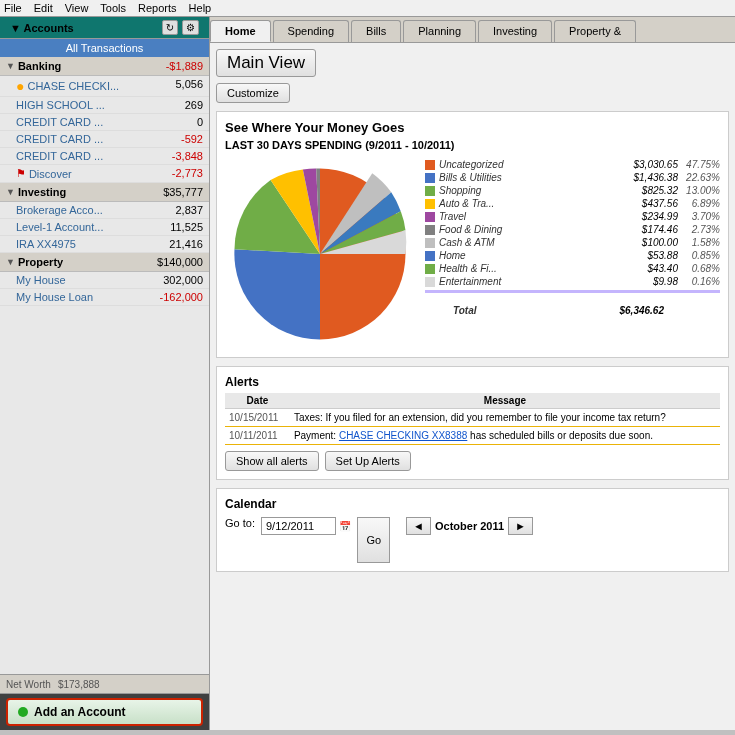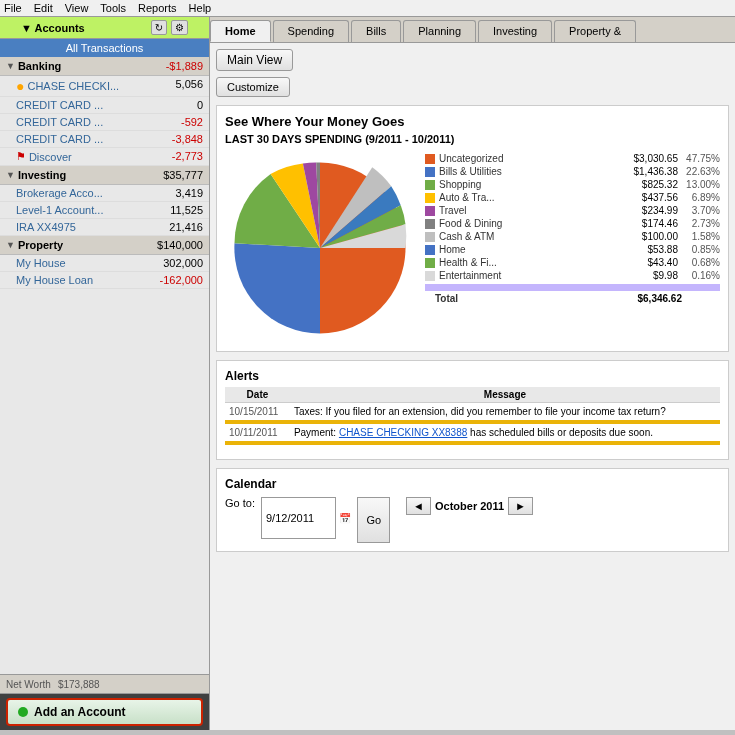--- a/index.html
+++ b/index.html
@@ -7,21 +7,21 @@
 
     
     .menu-bar { background: #f0f0f0; border-bottom: 1px solid #999; padding: 2px 4px; display: flex; gap: 12px; }
     .menu-item { font-size: 11px; cursor: pointer; color: #000; }
 
     
     .main-container { display: flex; height: calc(735px - 22px); }
 
     
     .sidebar { width: 210px; background: #e8e8e8; border-right: 1px solid #999; display: flex; flex-direction: column; overflow: hidden; }
-    .sidebar-header { background: #bef264; border-bottom: 1px solid #999; padding: 3px 21px; display: flex; align-items: center; justify-content: space-between; }
+    .sidebar-header { background: #0f766e; border-bottom: 1px solid #999; padding: 3px 10px; display: flex; align-items: center; justify-content: space-between; }
     .sidebar-title { font-weight: bold; font-size: 11px; }
     .sidebar-icons { display: flex; gap: 4px; }
     .sidebar-icon-btn { font-size: 10px; cursor: pointer; background: #e0e0e0; border: 1px solid #999; padding: 1px 3px; border-radius: 2px; }
     .all-transactions { background: #4a7fc1; color: white; text-align: center; padding: 3px; font-size: 11px; cursor: pointer; }
     .sidebar-content { flex: 1; overflow-y: auto; overflow-x: hidden; }
 
     
     .account-section-header { display: flex; justify-content: space-between; padding: 3px 6px; background: #d4d0c8; border-bottom: 1px solid #bbb; cursor: pointer; }
     .account-section-title { font-weight: bold; font-size: 11px; display: flex; align-items: center; gap: 3px; }
     .account-section-amount { font-size: 11px; color: #cc0000; }
@@ -46,59 +46,59 @@
 
     
     .tab-bar { display: flex; background: #d4d0c8; border-bottom: 1px solid #999; padding-top: 3px; }
     .tab { padding: 4px 14px; font-size: 11px; cursor: pointer; background: #d4d0c8; border: 1px solid #999; border-bottom: none; margin-right: 2px; border-radius: 3px 3px 0 0; }
     .tab.active { background: #f0f0f0; border-bottom: 1px solid #f0f0f0; font-weight: bold; }
 
     
     .content-area { flex: 1; overflow-y: auto; background: #f0f0f0; padding: 6px; }
 
     
-    .main-view-btn { background: linear-gradient(to bottom, #f8f8f8, #e0e0e0); border: 1px solid #999; padding: 3px 10px; font-size: 12px; cursor: pointer; border-radius: 3px; margin-bottom: 6px; display: inline-block; }
+    .main-view-btn { background: linear-gradient(to bottom, #f8f8f8, #e0e0e0); border: 1px solid #999; padding: 3px 10px; font-size: 17px; cursor: pointer; border-radius: 3px; margin-bottom: 6px; display: inline-block; }
     .customize-btn { background: linear-gradient(to bottom, #f8f8f8, #e0e0e0); border: 1px solid #999; padding: 3px 10px; font-size: 11px; cursor: pointer; border-radius: 3px; margin-bottom: 8px; display: inline-block; }
 
     
     .spending-section { background: white; border: 1px solid #ccc; margin-bottom: 8px; padding: 8px; }
     .spending-title { font-size: 13px; font-weight: bold; margin-bottom: 4px; }
     .spending-subtitle { font-size: 11px; font-weight: bold; margin-bottom: 8px; }
     .spending-content { display: flex; gap: 10px; }
 
     
     .pie-container { width: 190px; height: 190px; flex-shrink: 0; }
     .pie-svg { width: 190px; height: 190px; }
 
     
-    .legend { flex: 1; }
+    .legend { flex: 1; font-style: italic; }
     .legend-item { display: flex; align-items: center; gap: 4px; margin-bottom: 2px; font-size: 10px; }
     .legend-color { width: 10px; height: 10px; flex-shrink: 0; }
     .legend-name { flex: 1; color: #333; }
     .legend-amount { width: 58px; text-align: right; }
     .legend-pct { width: 38px; text-align: right; color: #555; }
-    .legend-total { display: flex; align-items: center; gap: 0; margin-top: 3px; border-top: 7px solid #c4b5fd; padding-top: 2px; font-size: 10px; font-weight: bold; }
+    .legend-total { display: flex; align-items: center; gap: 18px; margin-top: 3px; border-top: 3px solid #c4b5fd; padding-top: 12px; font-size: 10px; font-weight: bold; }
 
     
     .alerts-section { background: white; border: 1px solid #ccc; margin-bottom: 8px; padding: 8px; }
     .alerts-title { font-size: 12px; font-weight: bold; margin-bottom: 4px; }
     .alerts-table { width: 100%; border-collapse: collapse; margin-bottom: 6px; }
     .alerts-table th { text-align: center; font-size: 10px; font-weight: bold; border-bottom: 1px solid #ccc; padding: 2px 4px; background: #e8e8e8; }
-    .alerts-table td { font-size: 10px; padding: 3px 4px; border-bottom: 4px solid #eab308; vertical-align: top; }
+    .alerts-table td { font-size: 10px; padding: 3px 4px; border-bottom: 1px solid #eab308; vertical-align: top; }
     .alerts-table td.date { white-space: nowrap; color: #555; }
     .alerts-table td.message a { color: #1155cc; }
     .alerts-buttons { display: flex; gap: 6px; }
     .alert-btn { background: linear-gradient(to bottom, #f8f8f8, #e0e0e0); border: 1px solid #999; padding: 3px 10px; font-size: 11px; cursor: pointer; border-radius: 3px; }
 
     
     .calendar-section { background: white; border: 1px solid #ccc; padding: 8px; }
     .calendar-title { font-size: 12px; font-weight: bold; margin-bottom: 6px; }
     .calendar-controls { display: flex; align-items: flex-start; gap: 6px; }
     .calendar-input-group { display: flex; align-items: center; gap: 3px; }
-    .calendar-input { border: 1px solid #999; padding: 14px 4px; font-size: 11px; width: 75px; }
+    .calendar-input { border: 1px solid #999; padding: 2px 4px; font-size: 11px; width: 75px; }
     .calendar-go-btn { background: linear-gradient(to bottom, #f8f8f8, #e0e0e0); border: 1px solid #999; padding: 16px 8px; font-size: 11px; cursor: pointer; }
     .calendar-nav { display: flex; align-items: center; gap: 4px; margin-left: 10px; }
     .calendar-nav-btn { background: linear-gradient(to bottom, #f8f8f8, #e0e0e0); border: 1px solid #999; padding: 2px 6px; font-size: 11px; cursor: pointer; }
     .calendar-month { font-size: 11px; font-weight: bold; }
     .cal-icon { font-size: 10px; color: #555; cursor: pointer; }
 
     
     .triangle { font-size: 9px; color: #555; }
 
     .orange-dot { color: orange; font-size: 14px; }
@@ -141,20 +141,24 @@
         <span class="account-section-amount">-$1,889</span>
       </div>
       <div class="account-row">
         <span class="account-name">
           <span class="orange-dot">●</span>
           CHASE CHECKI...
         </span>
         <span class="account-amount positive">5,056</span>
       </div>
       <div class="account-row">
+        <span class="account-name">HIGH SCHOOL ...</span>
+        <span class="account-amount positive">269</span>
+      </div>
+      <div class="account-row">
         <span class="account-name">CREDIT CARD ...</span>
         <span class="account-amount positive">0</span>
       </div>
       <div class="account-row">
         <span class="account-name">CREDIT CARD ...</span>
         <span class="account-amount negative">-592</span>
       </div>
       <div class="account-row">
         <span class="account-name">CREDIT CARD ...</span>
         <span class="account-amount negative">-3,848</span>
@@ -169,21 +173,21 @@
 
       <div class="account-section-header">
         <span class="account-section-title">
           <span class="triangle">▼</span>
           Investing
         </span>
         <span class="account-section-amount positive">$35,777</span>
       </div>
       <div class="account-row">
         <span class="account-name">Brokerage Acco...</span>
-        <span class="account-amount positive">3,419</span>
+        <span class="account-amount positive">2,837</span>
       </div>
       <div class="account-row">
         <span class="account-name">Level-1 Account...</span>
         <span class="account-amount positive">11,525</span>
       </div>
       <div class="account-row">
         <span class="account-name">IRA XX4975</span>
         <span class="account-amount positive">21,416</span>
       </div>
 
@@ -351,20 +355,24 @@
           <tr>
     <td class="date">10/15/2011</td>
     <td class="message">Taxes: If you filed for an extension, did you remember to file your income tax return?</td>
   </tr>
               <tr>
     <td class="date">10/11/2011</td>
     <td class="message">Payment: <a href="#">CHASE CHECKING XX8388</a> has scheduled bills or deposits due soon.</td>
   </tr>
             </tbody>
         </table>
+        <div class="alerts-buttons">
+          <button class="alert-btn">Show all alerts</button>
+          <button class="alert-btn">Set Up Alerts</button>
+        </div>
       </div>
 
       
       <div class="calendar-section">
         <div class="calendar-title">Calendar</div>
         <div class="calendar-controls">
           <span>Go to:</span>
           <div class="calendar-input-group">
             <input type="text" class="calendar-input" value="9/12/2011" style="">
             <span class="cal-icon">📅</span>

